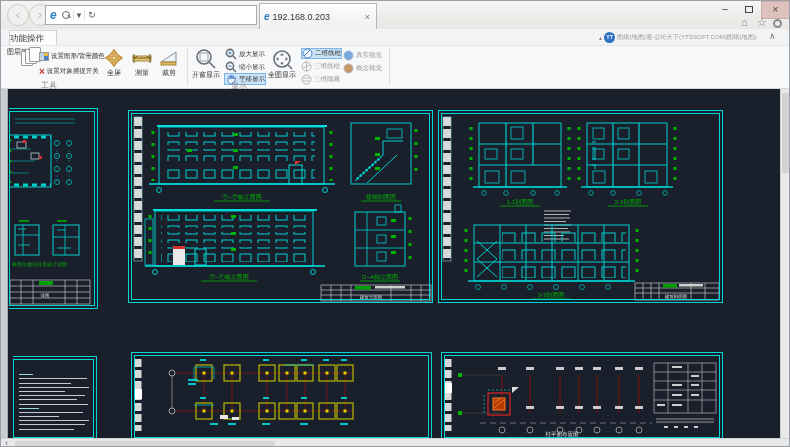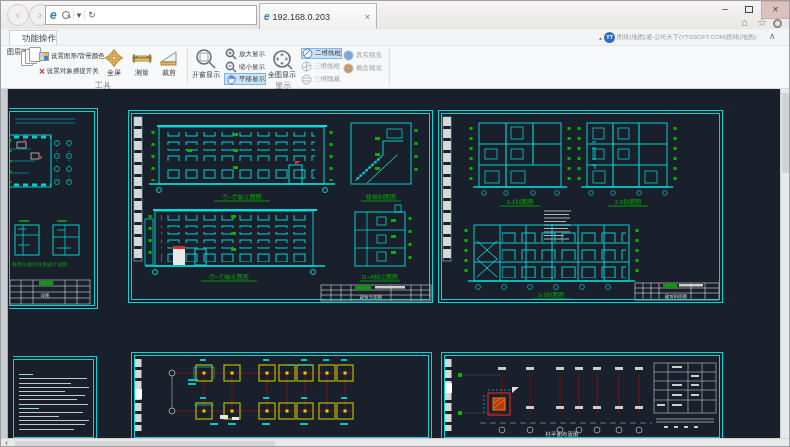--- a/index.html
+++ b/index.html
@@ -38,24 +38,24 @@
   .winctl.close { background:#ddc1bc; border:1px solid #cdaaa4; }
   .maxbox { display:inline-block; width:8px; height:7px; border:1.3px solid #444; margin-top:5px; }
   .tb-ic { position:absolute; top:15px; font-size:11px; color:#8a8a8a; }
   .gear-donut { position:absolute; top:18px; width:9px; height:9px; border:2.2px solid #8a8a8a;
     border-radius:50%; }
   
   .ribbon { position:absolute; left:0; top:28px; width:790px; height:60px;
     background:#f2f3f5; border-bottom:1px solid #d5d7d9; }
   .ribbon-tab { position:absolute; left:8px; top:1px; width:48px; height:15px;
     background:#fbfcfd; border:1px solid #cfd1d3; border-bottom:none;
-    font-size:8.5px; color:#333; text-align:right; line-height:14px; }
+    font-size:8.5px; color:#333; text-align:left; line-height:14px; }
   .rbody { position:absolute; left:0; top:16px; width:790px; height:43px;
     background:#f7f8fa; border-top:1px solid #e3e5e7; }
-  .grp-label { position:absolute; top:34px; font-size:8px; color:#8a8a8a; text-align:right; }
+  .grp-label { position:absolute; top:34px; font-size:8px; color:#8a8a8a; text-align:left; }
   .gsep { position:absolute; top:2px; height:37px; width:1px; background:#dcdee0; }
   .bigbtn { position:absolute; top:1px; width:30px; height:40px; text-align:center; }
   .bigbtn .cap { font-size:7px; color:#333; line-height:8px; display:block; margin-top:1px; }
   .smallbtn { position:absolute; height:12px; display:flex; align-items:center;
     font-size:6.5px; color:#333; white-space:nowrap; }
   .smallbtn.sel, .vitem.sel { background:#cbe3f9; border:1px solid #7fb6ea; }
   .vitem { position:absolute; height:11px; display:flex; align-items:center;
     font-size:6.5px; color:#9a9a9a; white-space:nowrap; }
   .vitem.sel { color:#333; }
   

